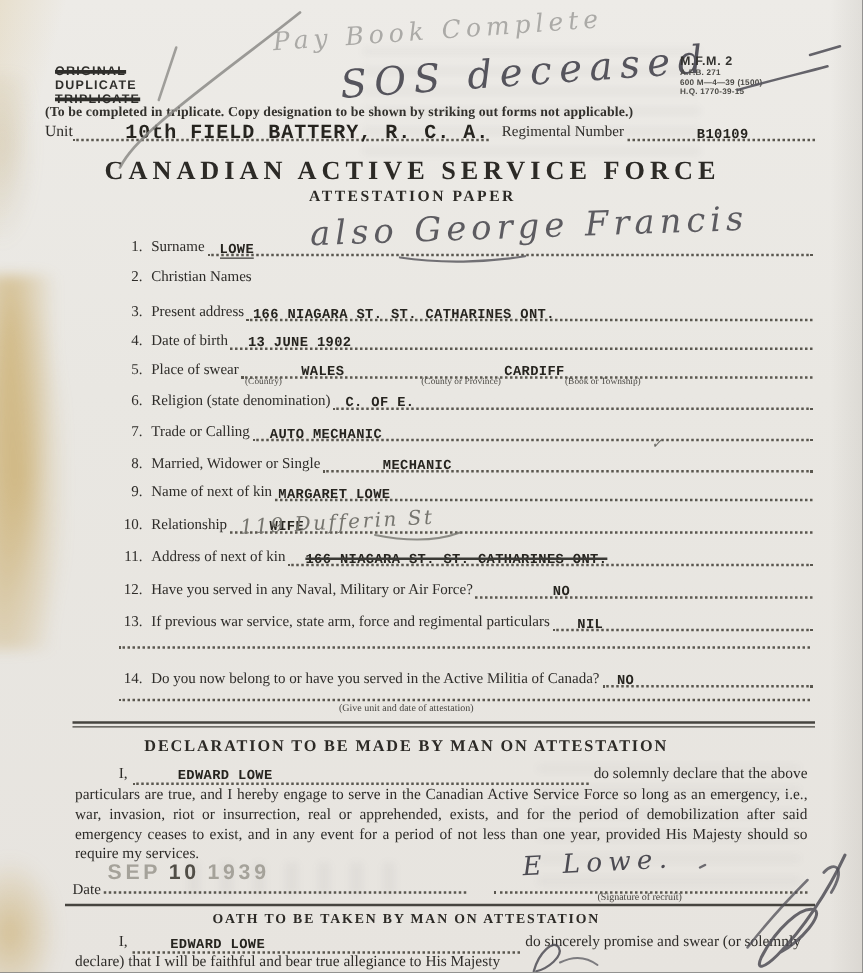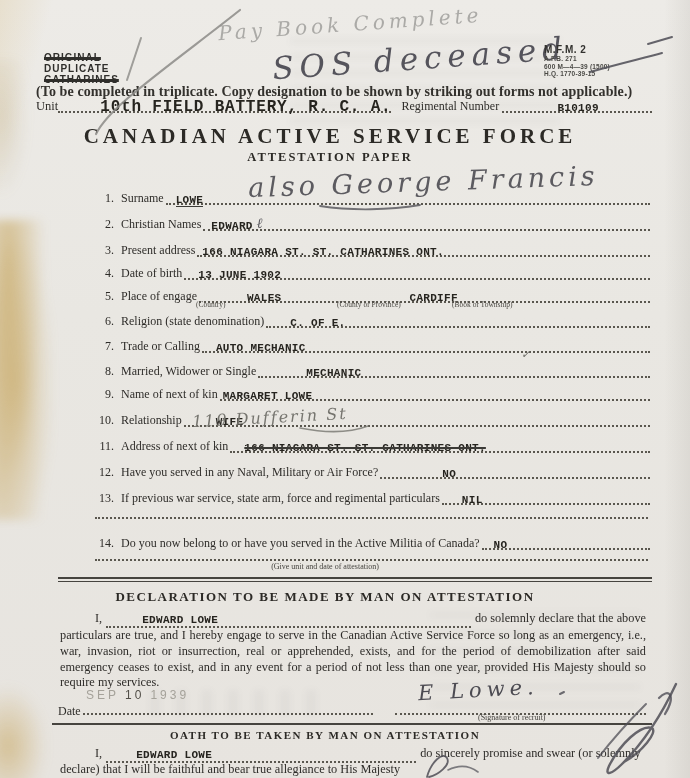--- a/index.html
+++ b/index.html
@@ -57,21 +57,21 @@
 
   .stamp-block{left:44px; top:52px; line-height:11px;}
   .stamp{font-family:"Liberation Sans", sans-serif; font-weight:700; font-size:10px;
     letter-spacing:1px; color:#2f2e2b;}
   .stamp.struck{text-decoration:line-through; text-decoration-thickness:2.5px;}
   .mfm{right:28px; top:44px; text-align:left; color:#33322f; width:118px;}
   .mfm-main{font-family:"Liberation Sans", sans-serif; font-weight:700; font-size:10px; letter-spacing:.5px;}
   .mfm-small{font-family:"Liberation Sans", sans-serif; font-weight:700; font-size:6.5px;
     line-height:7.5px; letter-spacing:.2px; color:#4a4945;}
 
-  .instruction{left:36px; top:84px; font-size:14px; font-weight:600; color:#33312d; letter-spacing:.1px;}
+  .instruction{left:36px; top:84px; font-size:11px; font-weight:600; color:#33312d; letter-spacing:.1px;}
   .unit-row{left:36px; right:42px; top:100px;}
   .unit-label{font-size:12.5px; flex:0 0 auto;}
   .reg-label{font-size:12px; flex:0 0 auto; padding:0 3px 0 10px;}
   .unit-val{font-size:16px; letter-spacing:.8px;}
 
   .title{left:0; right:30px; top:124px; text-align:center; font-size:21px; font-weight:700;
     letter-spacing:4px; color:#2c2a26; margin:0;}
   .subtitle{left:0; right:30px; top:150px; text-align:center; font-size:12.5px; font-weight:700;
     letter-spacing:2px; color:#2c2a26; margin:0;}
 
@@ -85,21 +85,21 @@
 
   .section-heading{position:absolute; left:0; right:40px; text-align:center; font-size:13px;
     font-weight:700; letter-spacing:1.5px; color:#2c2a26;}
   .para-line1{position:absolute; left:95px; right:44px; display:flex; align-items:baseline; font-size:12.3px;}
   .para-lead{flex:0 0 auto; padding-right:4px;}
   .para-tail{flex:0 0 auto; padding-left:4px; white-space:nowrap;}
   .para-body{position:absolute; left:60px; right:44px; font-size:12.3px; line-height:15.8px;
     text-align:justify; color:#2e2c29;}
 
   .date-stamp{position:absolute; left:86px; top:688px; font-family:"Liberation Sans", sans-serif;
-    font-weight:400; font-size:12px; letter-spacing:3px; color:#a5a29a;}
+    font-weight:700; font-size:17px; letter-spacing:3px; color:#a5a29a;}
   .date-stamp .day{color:#514e47; margin:0 6px;}
   .signature{position:absolute; left:418px; top:678px; font-family:"DejaVu Serif", serif;
     font-style:italic; font-size:21px; letter-spacing:5px; color:#4c4b52; transform:rotate(-3deg);}
   svg.strokes{position:absolute; inset:0; pointer-events:none;}
 </style>
 </head>
 <body>
 
 <div class="paper">
 
@@ -110,21 +110,21 @@
   <div class="ghost g2"></div>
   <div class="ghost g3"></div>
   <div class="edge-r"></div>
 
   <div class="abs hand pay-book">Pay Book Complete</div>
   <div class="abs hand sos">SOS  deceased</div>
 
   <div class="abs stamp-block">
     <div class="stamp struck">ORIGINAL</div>
     <div class="stamp">DUPLICATE</div>
-    <div class="stamp struck">CATHARINES</div>
+    <div class="stamp struck">TRIPLICATE</div>
   </div>
 
   <div class="abs mfm">
     <div class="mfm-main">M.F.M. 2</div>
     <div class="mfm-small">A.F.B. 271</div>
     <div class="mfm-small">600 M—4—39 (1500)</div>
     <div class="mfm-small">H.Q. 1770-39-15</div>
   </div>
 
   <div class="abs instruction">(To be completed in triplicate.   Copy designation to be shown by striking out forms not applicable.)</div>
@@ -143,48 +143,47 @@
 
   <div class="row" style="top:188px;">
     <span class="qnum">1.</span>
     <span class="qlabel">Surname</span>
     <span class="leader"><span class="typed uline" style="margin-left:10px;">LOWE</span></span>
   </div>
 
   <div class="row" style="top:214px;">
     <span class="qnum">2.</span>
     <span class="qlabel">Christian Names</span>
-    <span class="leader"><span class="typed" style="margin-left:8px;">EDWARD</span><span class="hand-char">ℓ</span></span>
   </div>
 
   <div class="row" style="top:240px;">
     <span class="qnum">3.</span>
     <span class="qlabel">Present address</span>
     <span class="leader"><span class="typed" style="margin-left:5px;">166 NIAGARA ST. ST. CATHARINES ONT.</span></span>
   </div>
 
   <div class="row" style="top:263px;">
     <span class="qnum">4.</span>
     <span class="qlabel">Date of birth</span>
     <span class="leader"><span class="typed" style="margin-left:14px;">13 JUNE 1902</span></span>
   </div>
 
   <div class="row" style="top:286px;">
     <span class="qnum">5.</span>
-    <span class="qlabel">Place of engage</span>
+    <span class="qlabel">Place of swear</span>
     <span class="leader"><span class="typed" style="margin-left:48px;">WALES</span><span class="typed" style="margin-left:128px;">CARDIFF</span></span>
   </div>
   <span class="sublabel" style="left:196px; top:300px;">(Country)</span>
   <span class="sublabel" style="left:296px; top:300px;padding-left:41px;">(County or Province)</span>
   <span class="sublabel" style="left:452px; top:300px;">(Book or Township)</span>
 
   <div class="row" style="top:311px;">
     <span class="qnum">6.</span>
     <span class="qlabel">Religion (state denomination)</span>
-    <span class="leader"><span class="typed" style="margin-left:24px;">C. OF E.</span></span>
+    <span class="leader"><span class="typed" style="margin-left:10px;">C. OF E.</span></span>
   </div>
 
   <div class="row" style="top:336px;">
     <span class="qnum">7.</span>
     <span class="qlabel">Trade or Calling</span>
     <span class="leader"><span class="typed" style="margin-left:14px;">AUTO MECHANIC</span></span>
   </div>
 
   <span class="abs checkmark hand">✓</span>
 

